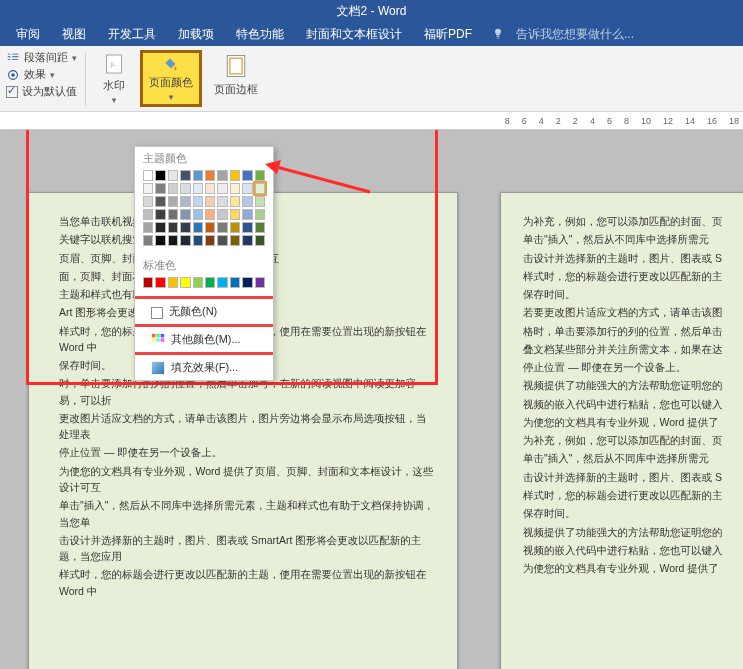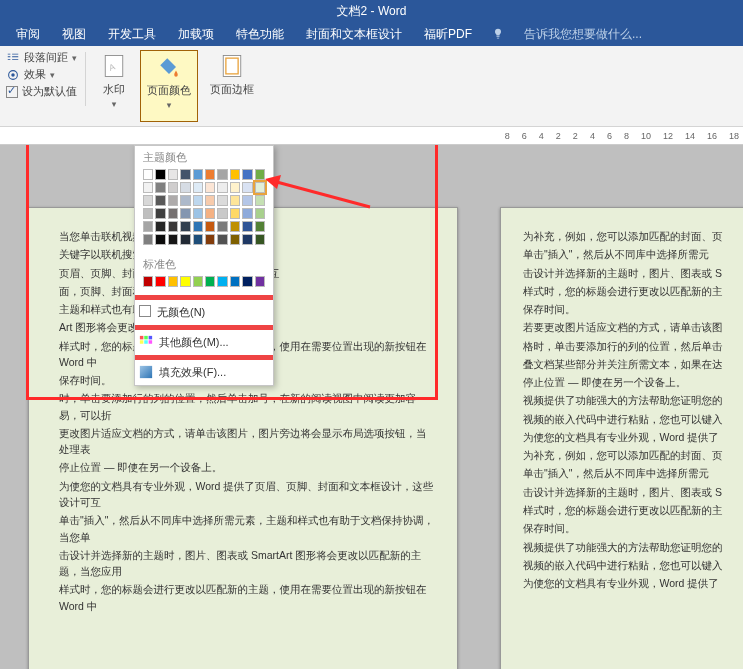--- a/index.html
+++ b/index.html
@@ -1,47 +1,47 @@
 <!DOCTYPE html>
 <html><head>
 <meta charset="utf-8">
 <style>
   * { box-sizing: border-box; margin: 0; padding: 0; }
   body { font-family: "Microsoft YaHei", Arial, sans-serif; font-size: 12px; background: #e6e6e6; width: 743px; height: 669px; overflow: hidden; position: relative; }
   .titlebar { background: #2b579a; color: #fff; height: 22px; display: flex; align-items: center; position: relative; }
   .title { position: absolute; left: 50%; transform: translateX(-50%); font-size: 12px; }
   .menubar { background: #2b579a; color: #fff; height: 24px; display: flex; align-items: center; padding-left: 6px; gap: 2px; }
   .menu-item { padding: 3px 10px; font-size: 12px; cursor: pointer; }
-  .tellme { color: #bcd0e8; margin-left: 8px; font-size: 12px; display: flex; align-items: center; gap: 20px; }
+  .tellme { color: #bcd0e8; margin-left: 8px; font-size: 12px; display: flex; align-items: center; gap: 12px; }
   .tellme svg { width: 12px; height: 12px; fill: #bcd0e8; }
-  .ribbon { background: #f3f3f3; border-bottom: 1px solid #d4d4d4; height: 81px; display: flex; padding: 4px 6px; gap: 6px; }
+  .ribbon { background: #f3f3f3; border-bottom: 1px solid #d4d4d4; height: 66px; display: flex; padding: 4px 6px; gap: 6px; }
   .ribbon-group { display: flex; flex-direction: column; gap: 2px; font-size: 11px; color: #444; }
   .ribbon-row { display: flex; align-items: center; gap: 4px; }
   .chk { width: 12px; height: 12px; border: 1px solid #888; display: inline-block; position: relative; }
   .chk.checked::after { content: "✓"; position: absolute; top: -3px; left: 0; font-size: 11px; color: #2b579a; }
   .big-btn { display: flex; flex-direction: column; align-items: center; gap: 2px; padding: 2px 6px; cursor: pointer; }
   .big-btn .icon { width: 28px; height: 28px; }
   .big-btn .lbl { font-size: 11px; color: #444; }
   .drop { font-size: 9px; color: #666; }
   .divider { width: 1px; background: #d4d4d4; height: 54px; margin: 2px 2px; }
   .ruler-area { background: #fff; height: 18px; border-bottom: 1px solid #ccc; position: relative; padding-right: 4px; display:flex; justify-content:flex-end; align-items:center; font-size:9px; color:#666; }
   .ruler-ticks { display:flex; gap: 12px; }
   .workspace { background: #bfbfbf; height: 539px; position: relative; overflow: hidden; }
   .page { position: absolute; background: #e8efd9; border: 1px solid #999; box-shadow: 0 1px 3px rgba(0,0,0,0.3); }
   .page.left { left: 28px; top: 62px; width: 430px; height: 520px; padding: 20px 22px 10px 30px; }
   .page.right { left: 500px; top: 62px; width: 400px; height: 520px; padding: 20px 10px 10px 22px; }
   .doc-text { font-size: 10.5px; color: #333; line-height: 1.55; }
   .doc-text p { margin-bottom: 2px; }
-  .popup { position: absolute; left: 134px; top: 0; width: 140px; background: #fff; border: 1px solid #c6c6c6; box-shadow: 2px 2px 6px rgba(0,0,0,0.25); z-index: 50; }
+  .popup { position: absolute; left: 134px; top: 16px; width: 140px; background: #fff; border: 1px solid #c6c6c6; box-shadow: 2px 2px 6px rgba(0,0,0,0.25); z-index: 50; }
   .popup .hdr { padding: 4px 8px 2px; font-size: 11px; color: #888; }
   .swatch-grid { padding: 2px 8px 6px; }
   .swatch-row { display: flex; gap: 2px; margin-bottom: 2px; }
   .swatch { width: 11px; height: 11px; border: 1px solid #bbb; cursor: pointer; }
   .swatch.sel { outline: 2px solid #e8a33d; outline-offset: 0; }
-  .popup-item { padding: 5px 4px; font-size: 11px; color: #333; display: flex; align-items: flex-start; gap: 6px; cursor: pointer; border-top: 5px solid #ef4444; }
+  .popup-item { padding: 5px 16px; font-size: 11px; color: #333; display: flex; align-items: flex-end; gap: 6px; cursor: pointer; border-top: 3px solid #ef4444; }
   .no-color-sw { width: 12px; height: 12px; border: 1px solid #888; }
   .highlight-box { position: absolute; border: 3px solid #ff2a2a; pointer-events: none; z-index: 40; }
   .arrow { position: absolute; z-index: 60; pointer-events: none; }
 </style>
 </head>
 <body>
 
 <div class="titlebar">
   <span class="title">文档2 - Word</span>
 </div>
@@ -86,21 +86,21 @@
   </div>
   <div class="divider"></div>
   <div class="big-btn">
     <svg class="icon" viewBox="0 0 32 32">
         <rect x="6" y="4" width="20" height="24" fill="#fff" stroke="#888"></rect>
         <text x="10" y="20" font-size="10" fill="#bbb" transform="rotate(-20 16 16)">A</text>
       </svg>
     <span class="lbl">水印</span>
     <span class="drop">▾</span>
   </div>
-  <div class="big-btn" style="background:#fef9c3;border:1px solid #a16207;font-family:Liberation Serif, serif;">
+  <div class="big-btn" style="background:#fde047;border:3px solid #a16207;font-family:Liberation Serif, serif;">
     <svg class="icon" viewBox="0 0 32 32">
         <path fill="#5b9bd5" d="M14 6l10 10-8 8-10-10z"></path>
         <path fill="#ed7d31" d="M24 20c1 2 2 3 2 5a2 2 0 1 1-4 0c0-2 1-3 2-5z"></path>
       </svg>
     <span class="lbl">页面颜色</span>
     <span class="drop">▾</span>
   </div>
   <div class="big-btn">
     <svg class="icon" viewBox="0 0 32 32">
         <rect x="6" y="4" width="20" height="24" fill="#fff" stroke="#888"></rect>

